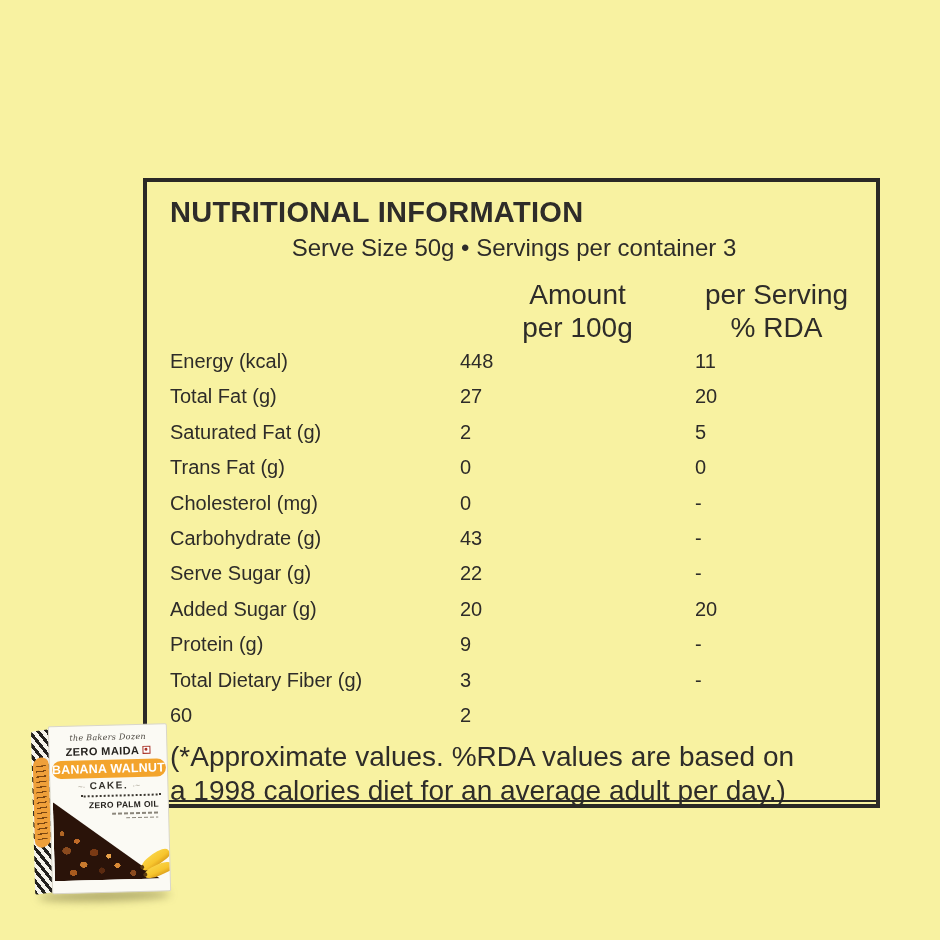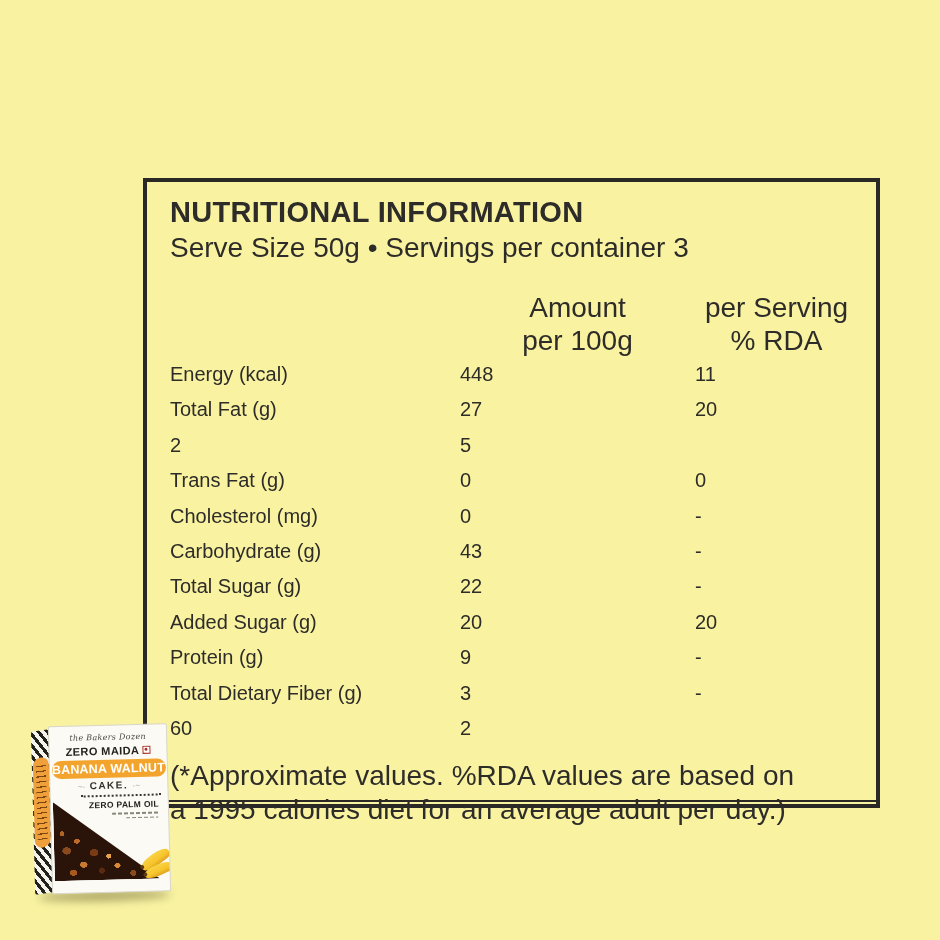--- a/index.html
+++ b/index.html
@@ -12,27 +12,27 @@
   body{background:var(--background);font-family:"Liberation Sans",sans-serif;color:var(--ink);}
   .stage{position:relative;width:940px;height:940px;background:var(--background);}
 
   
   .label-box{
     position:absolute;left:143px;top:178px;width:737px;height:630px;
     border:4px solid var(--label-border);
     padding:14px 18px 0 23px;
   }
   .title{font-size:29px;font-weight:700;letter-spacing:.3px;line-height:33px;white-space:nowrap;}
-  .serving{font-size:28px;line-height:34px;margin-top:2px;white-space:nowrap;}
+  .serving{font-size:24px;line-height:34px;margin-top:2px;white-space:nowrap;text-align:center;}
   .grid{display:grid;grid-template-columns:290px 235px auto;white-space:nowrap;}
-  .hdr{margin-top:26px;font-size:28px;line-height:33px;}
+  .hdr{margin-top:13px;font-size:28px;line-height:33px;}
   .hdr .c2,.hdr .c3{text-align:center;}
   .rows{font-size:20px;line-height:35.4px;}
   .rows .c2,.rows .c3{text-align:left;}
-  .footnote{font-size:28px;line-height:34px;margin-top:13px;white-space:nowrap;}
+  .footnote{font-size:28px;line-height:34px;margin-top:7px;white-space:nowrap;}
   .bottom-rule{position:absolute;left:0;right:0;bottom:2px;height:2px;background:var(--label-border);}
 
   
   .product{position:absolute;left:30px;top:720px;width:142px;height:178px;transform:rotate(-1.5deg);}
   .product .shadow{position:absolute;left:6px;right:4px;bottom:-3px;height:10px;border-radius:50%;
     background:rgba(95,90,45,.5);filter:blur(4px);}
   .spine{position:absolute;left:3px;top:9px;width:18px;height:163px;
     background:repeating-linear-gradient(55deg,#23211e 0 3px,#f5f3ea 3px 6.5px);
     transform:skewY(-7deg);border-radius:2px 0 0 2px;}
   .spine-panel{position:absolute;left:1px;top:27px;width:16px;height:90px;background:var(--spine-orange);border-radius:8px;}
@@ -101,40 +101,41 @@
         <div class="c1">Energy (kcal)</div>
         <div class="c2">448</div>
         <div class="c3">11</div>
       </div>
       <div class="grid">
         <div class="c1">Total Fat (g)</div>
         <div class="c2">27</div>
         <div class="c3">20</div>
       </div>
       <div class="grid">
+        <div class="c1">Saturated Fat (g)</div>
         <div class="c2">2</div>
         <div class="c3">5</div>
       </div>
       <div class="grid">
         <div class="c1">Trans Fat (g)</div>
         <div class="c2">0</div>
         <div class="c3">0</div>
       </div>
       <div class="grid">
         <div class="c1">Cholesterol (mg)</div>
         <div class="c2">0</div>
         <div class="c3">-</div>
       </div>
       <div class="grid">
         <div class="c1">Carbohydrate (g)</div>
         <div class="c2">43</div>
         <div class="c3">-</div>
       </div>
       <div class="grid">
-        <div class="c1">Total Sugar (g)</div>
+        <div class="c1">Serve Sugar (g)</div>
         <div class="c2">22</div>
         <div class="c3">-</div>
       </div>
       <div class="grid">
         <div class="c1">Added Sugar (g)</div>
         <div class="c2">20</div>
         <div class="c3">20</div>
       </div>
       <div class="grid">
         <div class="c1">Protein (g)</div>
@@ -147,21 +148,21 @@
         <div class="c3">-</div>
       </div>
       <div class="grid">
         <div class="c2">60</div>
         <div class="c3">2</div>
       </div>
     </div>
 
     <p class="footnote">
       <span>(*Approximate values. %RDA values are based on</span><br>
-      <span>a 1995 calories diet for an average adult per day.)</span>
+      <span>a 1998 calories diet for an average adult per day.)</span>
     </p>
 
     <div class="bottom-rule"></div>
   </section>
 
   <div class="product">
     <div class="shadow"></div>
     <div class="spine">
       <div class="spine-panel"></div>
     </div>

